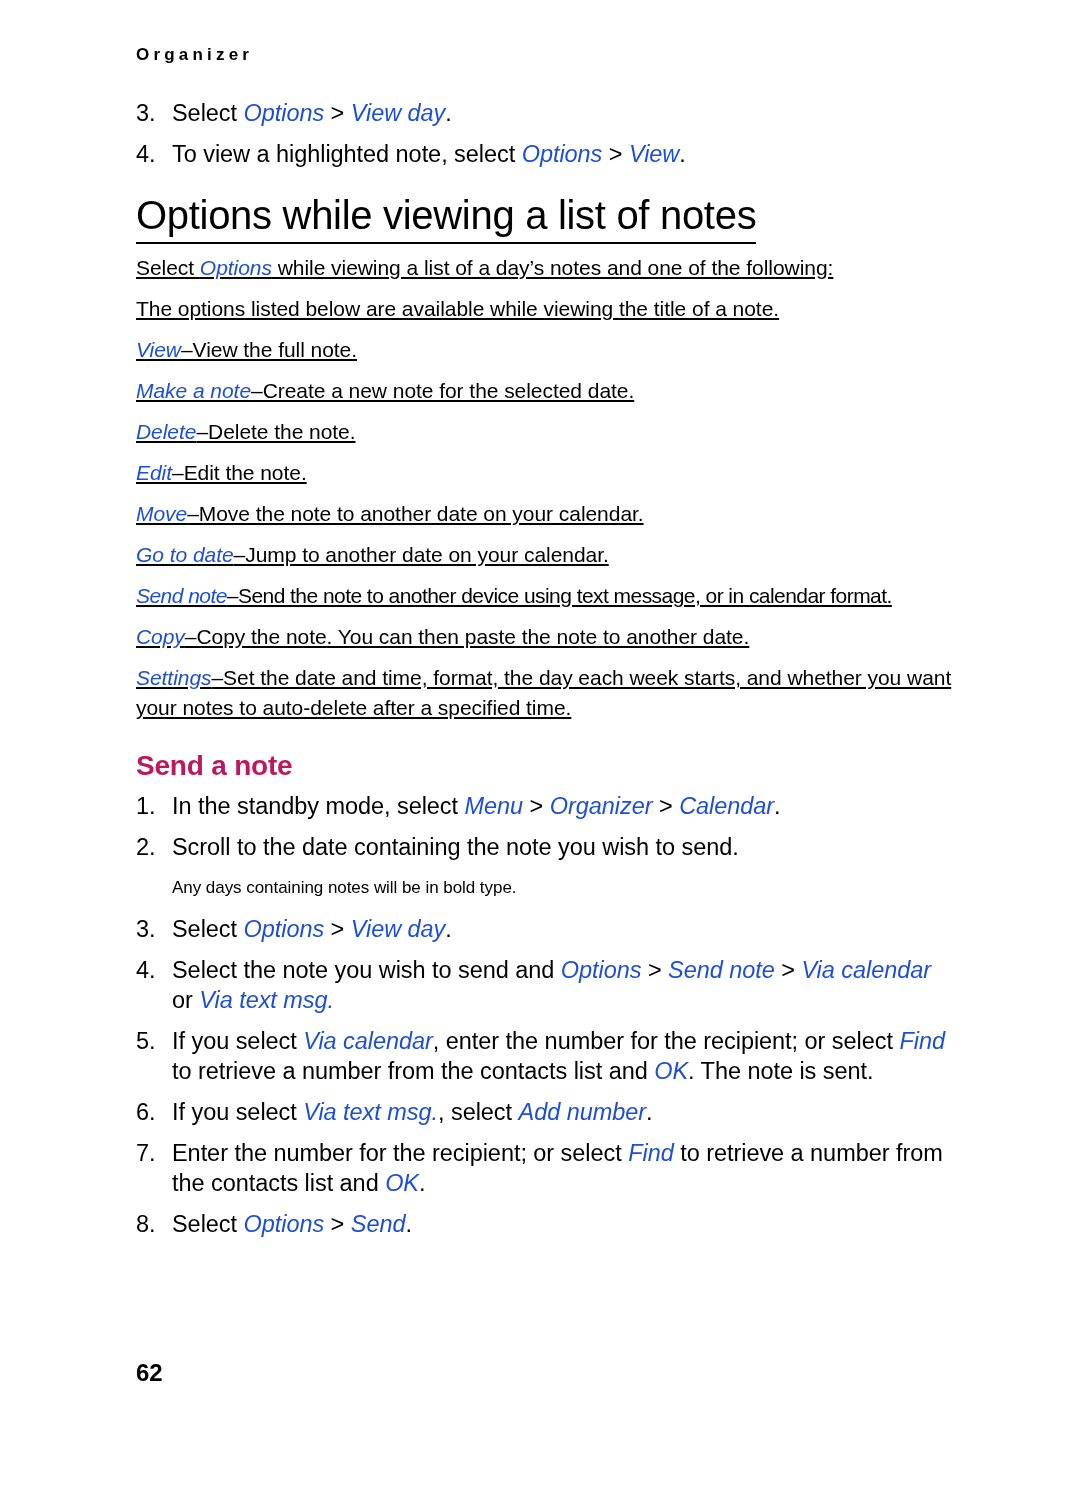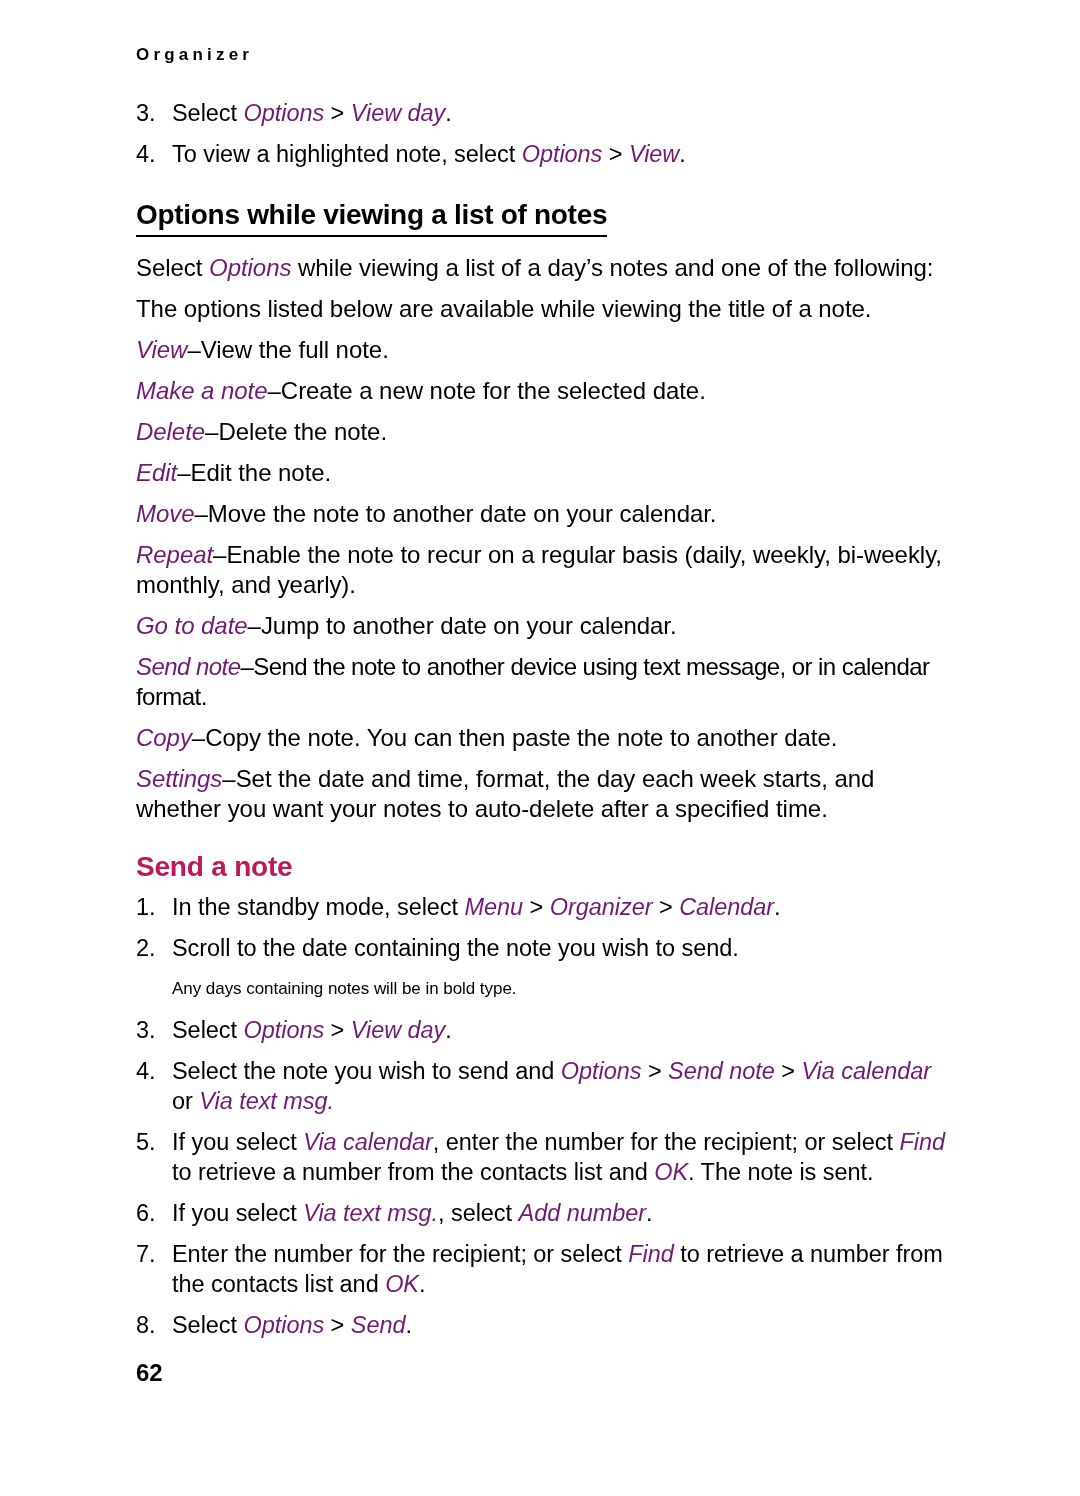--- a/index.html
+++ b/index.html
@@ -40,25 +40,26 @@
   
   .content {
     position: absolute;
     left: 136px;
     top: 98px;
     width: 818px;
   }
 
   
   .para {
-    font-size: 24px;
+    font-size: 21px;
     line-height: 30px;
     margin: 0 0 11px 0;
     color: #000;
     letter-spacing: -0.05px;
+    text-decoration: underline;
   }
   .para.tight { letter-spacing: -0.55px; }
 
   
   .num-item {
     position: relative;
     padding-left: 36px;
     font-size: 23.5px;
     line-height: 30px;
     margin: 0 0 11px 0;
@@ -74,22 +75,22 @@
   .sub-note {
     padding-left: 36px;
     font-size: 17px;
     line-height: 30px;
     margin: 0 0 11px 0;
     letter-spacing: -0.05px;
   }
 
   
   h1.chapter-heading {
-    font-size: 28px;
-    font-weight: bold;
+    font-size: 40px;
+    font-weight: normal;
     line-height: 40px;
     margin: 26px 0 18px 0;
     letter-spacing: -0.3px;
     color: #000;
     display: block;
   }
   h1.chapter-heading span.htext {
     border-bottom: 2.4px solid #000;
     padding-bottom: 5px;
     display: inline;
@@ -98,21 +99,21 @@
     font-size: 28px;
     font-weight: bold;
     line-height: 34px;
     margin: 26px 0 8px 0;
     letter-spacing: -0.2px;
     color: #be185d;
   }
 
   
   .ui {
-    color: #701a75;
+    color: #1d4ed8;
     font-style: italic;
   }
   .sep {
     color: #000;
     font-style: normal;
   }
   .bold { font-weight: bold; }
 
   
   .opt { margin-bottom: 11px; }
@@ -147,21 +148,20 @@
     <p class="para" id="options-intro"><span>Select </span><span class="ui">Options</span><span> while viewing a list of a day’s notes and one of the following:</span></p>
 
     <p class="para">The options listed below are available while viewing the title of a note.</p>
 
     <div id="options-list-1">
         <p class="para opt"><span class="ui">View</span><span>–View the full note.</span></p>
         <p class="para opt"><span class="ui">Make a note</span><span>–Create a new note for the selected date.</span></p>
         <p class="para opt"><span class="ui">Delete</span><span>–Delete the note.</span></p>
         <p class="para opt"><span class="ui">Edit</span><span>–Edit the note.</span></p>
         <p class="para opt"><span class="ui">Move</span><span>–Move the note to another date on your calendar.</span></p>
-        <p class="para opt"><span class="ui">Repeat</span><span>–Enable the note to recur on a regular basis (daily, weekly, bi-weekly, monthly, and yearly).</span></p>
       </div>
 
 
     <div id="options-list-2">
         <p class="para opt"><span class="ui">Go to date</span><span>–Jump to another date on your calendar.</span></p>
         <p class="para opt tight"><span class="ui">Send note</span><span>–Send the note to another device using text message, or in calendar format.</span></p>
         <p class="para opt"><span class="ui">Copy</span><span>–Copy the note. You can then paste the note to another date.</span></p>
         <p class="para opt"><span class="ui">Settings</span><span>–Set the date and time, format, the day each week starts, and whether you want your notes to auto-delete after a specified time.</span></p>
       </div>
 

